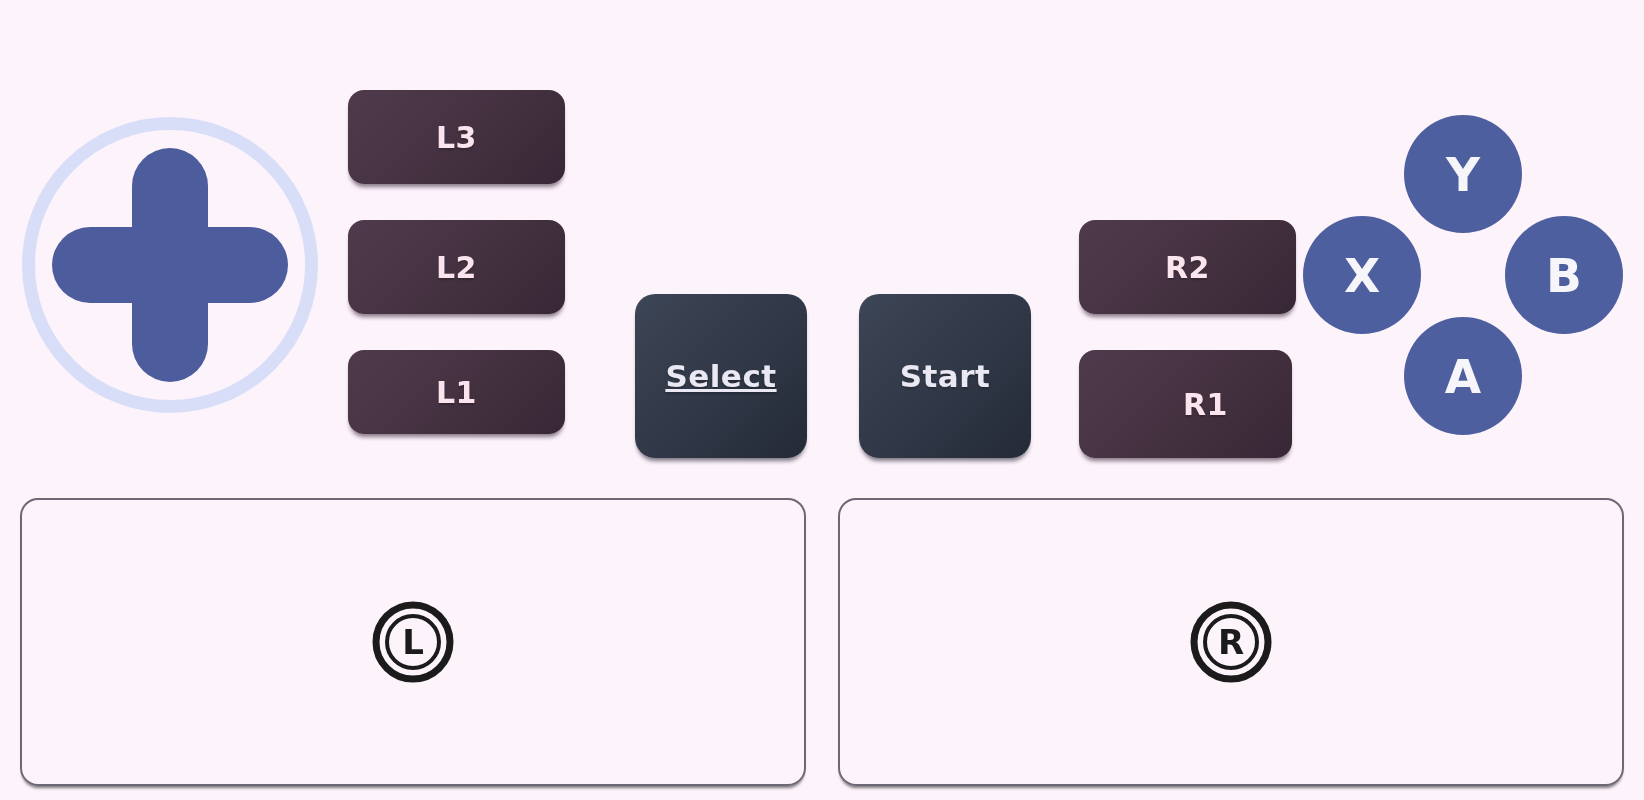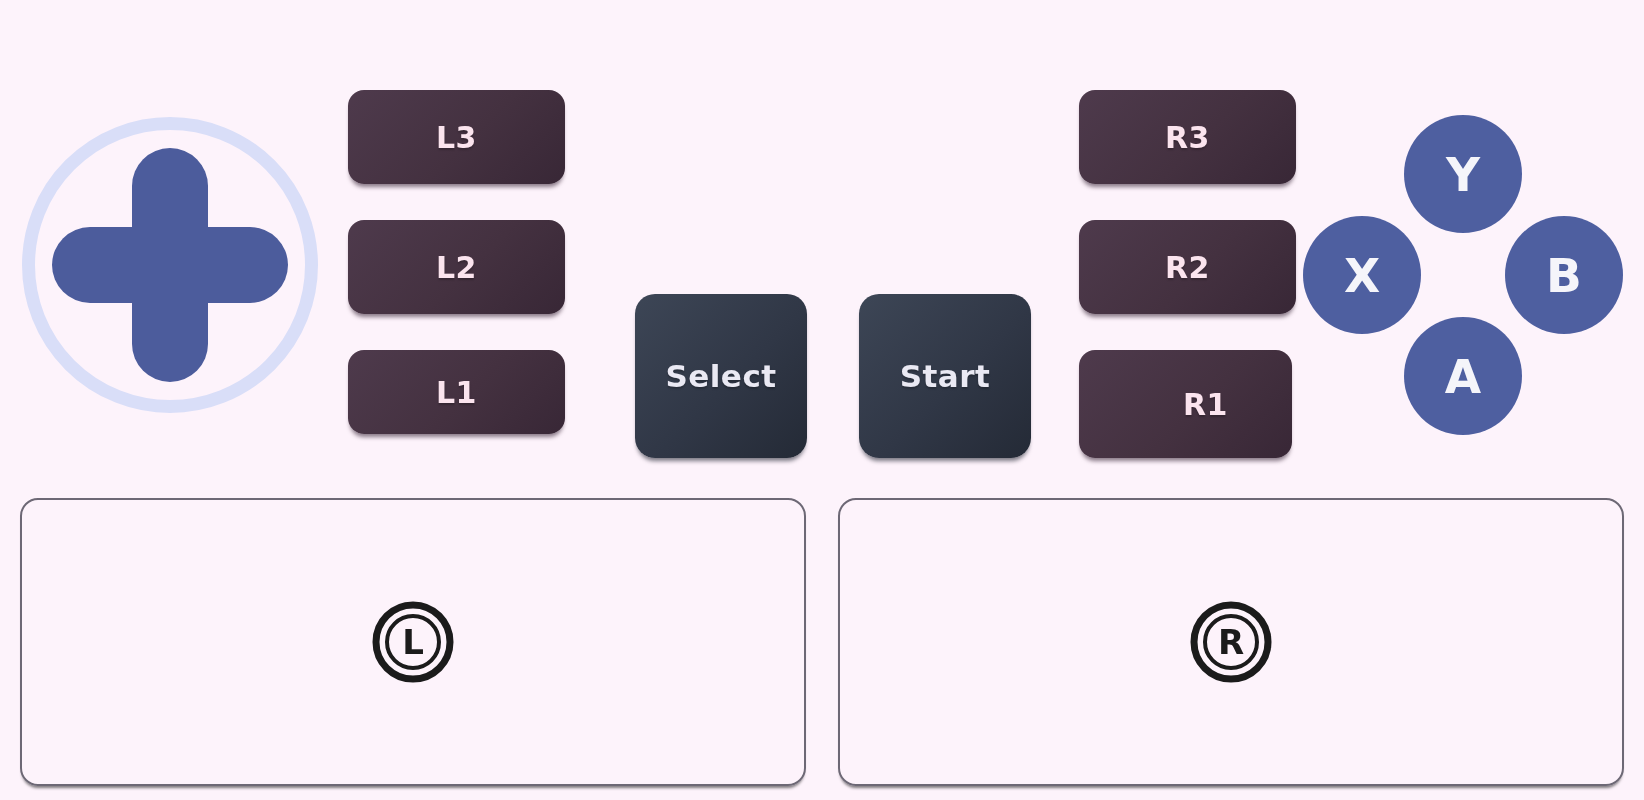--- a/index.html
+++ b/index.html
@@ -37,21 +37,21 @@
     color: #eae9f3; font-size: 31px; border-radius: 20px;
     box-shadow: 0 5px 4px -2px rgba(16,20,32,0.55);
   }
   #btn-l3 { left: 348px; top: 90px;  width: 217px; height: 94px; }
   #btn-l2 { left: 348px; top: 220px; width: 217px; height: 94px; }
   #btn-l1 { left: 348px; top: 350px; width: 217px; height: 84px; }
   #btn-r3 { left: 1079px; top: 90px;  width: 217px; height: 94px; }
   #btn-r2 { left: 1079px; top: 220px; width: 217px; height: 94px; }
   #btn-r1 { left: 1079px; top: 350px; width: 173px; height: 108px; padding-left: 40px; }
   #btn-mode   { left: 635px; top: 90px;  width: 374px; height: 170px; }
-  #btn-select { left: 635px; top: 294px; width: 172px; height: 164px; }
+  #btn-select { left: 635px; top: 294px; width: 172px; height: 164px; text-decoration: underline; }
   #btn-start  { left: 837px; top: 294px; width: 172px; height: 164px; margin-left: 22px; }
 
   
   .face {
     position: absolute; width: 118px; height: 118px; border-radius: 50%;
     background: #4e5fa0; color: #f5f5fa;
     display: flex; align-items: center; justify-content: center;
     font-size: 47px; font-weight: 700;
     cursor: pointer; user-select: none;
   }
@@ -84,21 +84,20 @@
     <div class="dpad-arm dpad-h"></div>
   </div>
 
   <div class="btn plum" id="btn-l3">L3</div>
   <div class="btn plum" id="btn-l2">L2</div>
   <div class="btn plum" id="btn-l1">L1</div>
 
   <div class="btn slate" id="btn-select">Select</div>
   <div class="btn slate" id="btn-start">Start</div>
 
-  <div class="btn plum" id="btn-r3">R3</div>
   <div class="btn plum" id="btn-r2">R2</div>
   <div class="btn plum" id="btn-r1">R1</div>
 
   <div class="face" id="btn-y">Y</div>
   <div class="face" id="btn-x">X</div>
   <div class="face" id="btn-b">B</div>
   <div class="face" id="btn-a">A</div>
 
   <div class="stick-zone" id="stick-left">
     <svg class="stick-glyph" width="84" height="84" viewBox="0 0 84 84">

